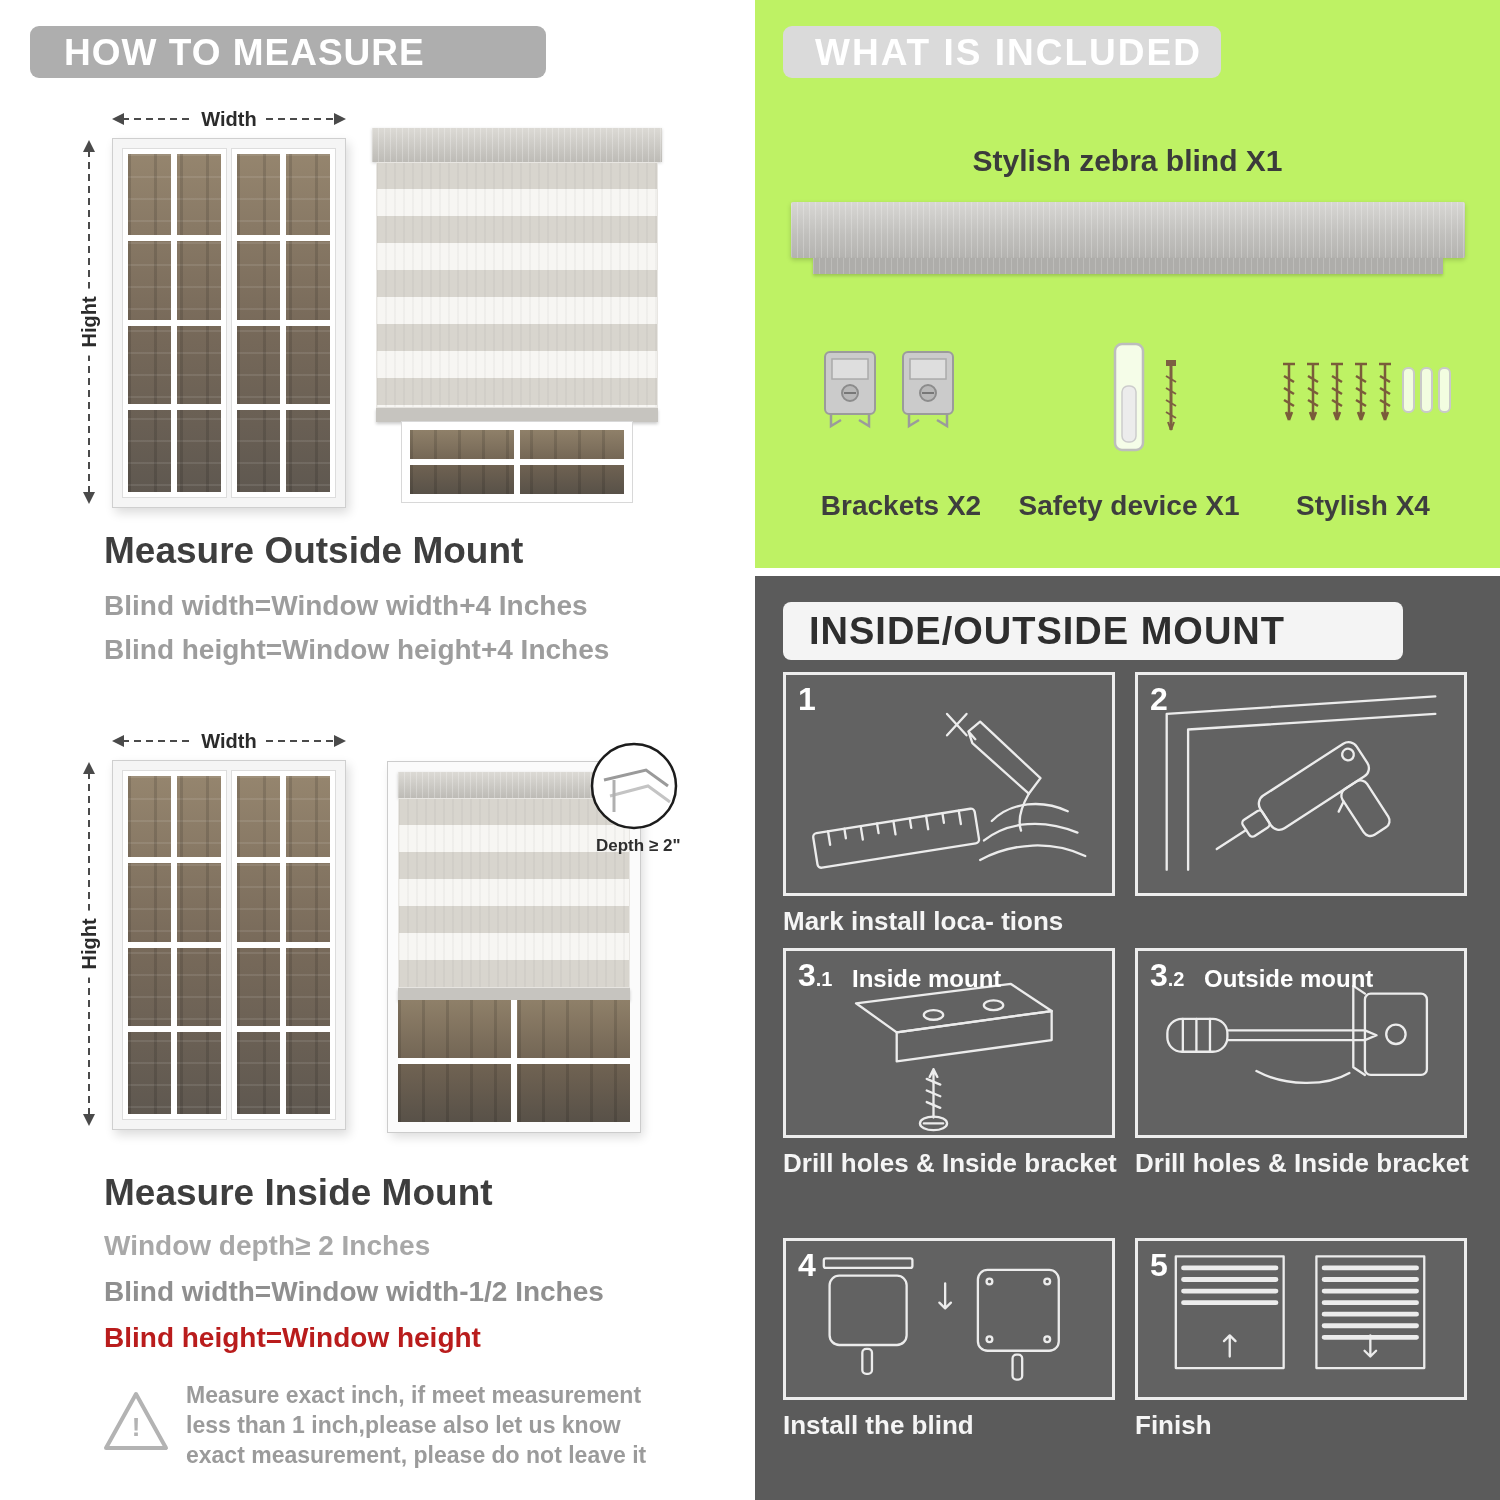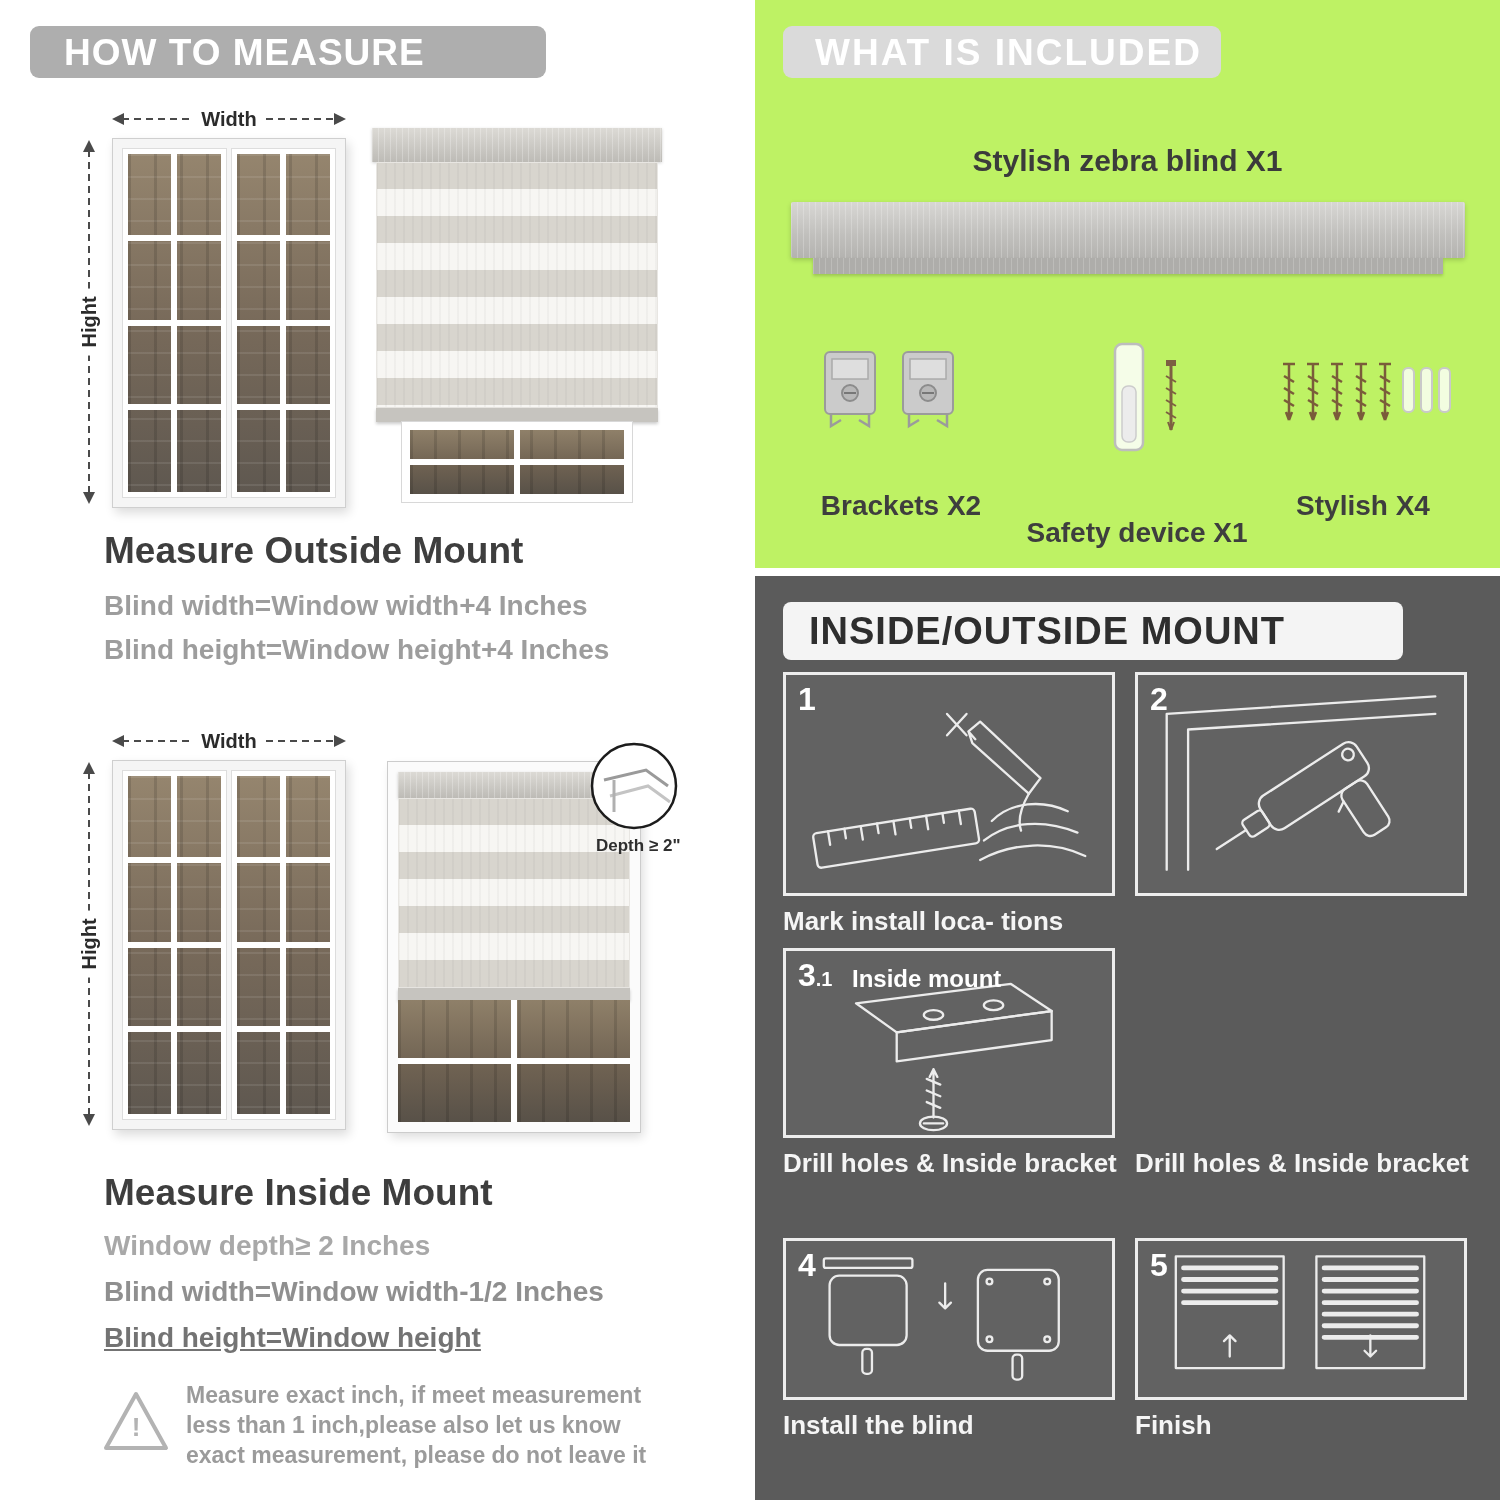--- a/index.html
+++ b/index.html
@@ -149,21 +149,21 @@
     <path d="M16 40 L58 30 L80 46" fill="none" stroke="#9a9a9a" stroke-width="3"></path>
     <path d="M22 56 L60 46 L82 62" fill="none" stroke="#c4c4c4" stroke-width="3"></path>
     <path d="M26 40 L26 72" fill="none" stroke="#b0b0b0" stroke-width="3"></path>
   </svg>
 </div>
 <div class="abs depth-text" style="left:596px;top:836px;">Depth ≥ 2"</div>
 
 <div class="abs big-heading" style="left:104px;top:1172px;">Measure Inside Mount</div>
 <div class="abs measure-line lighter" style="left:104px;top:1230px;">Window depth≥ 2 Inches</div>
 <div class="abs measure-line" style="left:104px;top:1276px;color:#8f8f8f;">Blind width=Window width-1/2 Inches</div>
-<div class="abs measure-line" style="left:104px;top:1322px;color:#737373;text-decoration:underline;">Blind height=Window height</div>
+<div class="abs measure-line" style="left:104px;top:1322px;color:#b91c1c;">Blind height=Window height</div>
 
 <div class="abs" style="left:100px;top:1386px;width:72px;height:72px;">
   <svg width="72" height="72">
     <path d="M36 8 L66 62 L6 62 Z" fill="none" stroke="#b3b3b3" stroke-width="4" stroke-linejoin="round"></path>
   </svg>
   <div style="position:absolute;left:0;width:72px;top:26px;text-align:center;font-size:26px;font-weight:700;color:#b3b3b3;">!</div>
 </div>
 <div class="abs warn-text" style="left:186px;top:1380px;width:480px;">Measure exact inch, if meet measurement less than 1 inch,please also let us know exact measurement, please do not leave it</div>
 
 <div class="abs" id="right-top">
@@ -217,21 +217,21 @@
       </g>
       <g stroke="#c9c9c9" stroke-width="2" fill="rgba(255,255,255,.8)">
         <rect x="124" y="14" width="11" height="44" rx="5"></rect>
         <rect x="142" y="14" width="11" height="44" rx="5"></rect>
         <rect x="160" y="14" width="11" height="44" rx="5"></rect>
       </g>
     </svg>
   </div>
 
   <div class="abs item-label" style="left:36px;width:220px;">Brackets X2</div>
-  <div class="abs item-label" style="left:264px;width:236px;margin-top:27px;">Safety device X1</div>
+  <div class="abs item-label" style="left:256px;width:236px;">Safety device X1</div>
   <div class="abs item-label" style="left:520px;width:176px;">Stylish X4</div>
 </div>
 
 <div class="abs" id="right-bottom">
   <div class="abs pill" id="iom-pill">INSIDE/OUTSIDE MOUNT</div>
 
   <div class="panel" style="left:28px;top:96px;width:332px;height:224px;">
     <svg viewBox="0 0 332 224" class="lineart">
       <path d="M164 40 L184 62 M184 40 L164 62"></path>
       <path d="M186 58 L198 48 L260 106 L248 122 L190 70 Z M186 58 L193 66"></path>
@@ -277,20 +277,35 @@
       <path d="M143 132 L157 138 M143 144 L157 150 M143 156 L157 162"></path>
       <ellipse cx="150" cy="178" rx="14" ry="7"></ellipse>
       <path d="M140 178 H160"></path>
     </svg>
     <div class="step-num">
       <span>3</span><span class="step-sub">.1</span>
     </div>
     <div class="step-title">Inside mount</div>
   </div>
 
+  <div class="panel" style="left:380px;top:372px;width:332px;height:190px;">
+    <svg viewBox="0 0 332 190" class="lineart">
+      <rect x="232" y="44" width="64" height="84" rx="6"></rect>
+      <circle cx="264" cy="86" r="10"></circle>
+      <path d="M232 44 L220 36 L220 120 L232 128"></path>
+      <path d="M90 82 L232 82 M90 92 L232 92 M232 82 L244 87 L232 92"></path>
+      <rect x="28" y="70" width="62" height="34" rx="15"></rect>
+      <path d="M44 70 V104 M58 70 V104 M72 70 V104"></path>
+      <path d="M120 124 C 150 140, 192 140, 216 126"></path>
+    </svg>
+    <div class="step-num">
+      <span>3</span><span class="step-sub">.2</span>
+    </div>
+    <div class="step-title">Outside mount</div>
+  </div>
   <div class="step-caption" style="left:28px;top:572px;">Drill holes &amp;  Inside bracket</div>
   <div class="step-caption" style="left:380px;top:572px;">Drill holes &amp;  Inside bracket</div>
 
   <div class="panel" style="left:28px;top:662px;width:332px;height:162px;">
     <svg viewBox="0 0 332 162" class="lineart">
       <rect x="36" y="18" width="92" height="10" rx="2"></rect>
       <rect x="42" y="36" width="80" height="72" rx="10"></rect>
       <rect x="76" y="112" width="10" height="26" rx="4"></rect>
       <path d="M162 44 V70 M156 64 L162 70 L168 64"></path>
       <rect x="196" y="30" width="84" height="84" rx="10"></rect>

